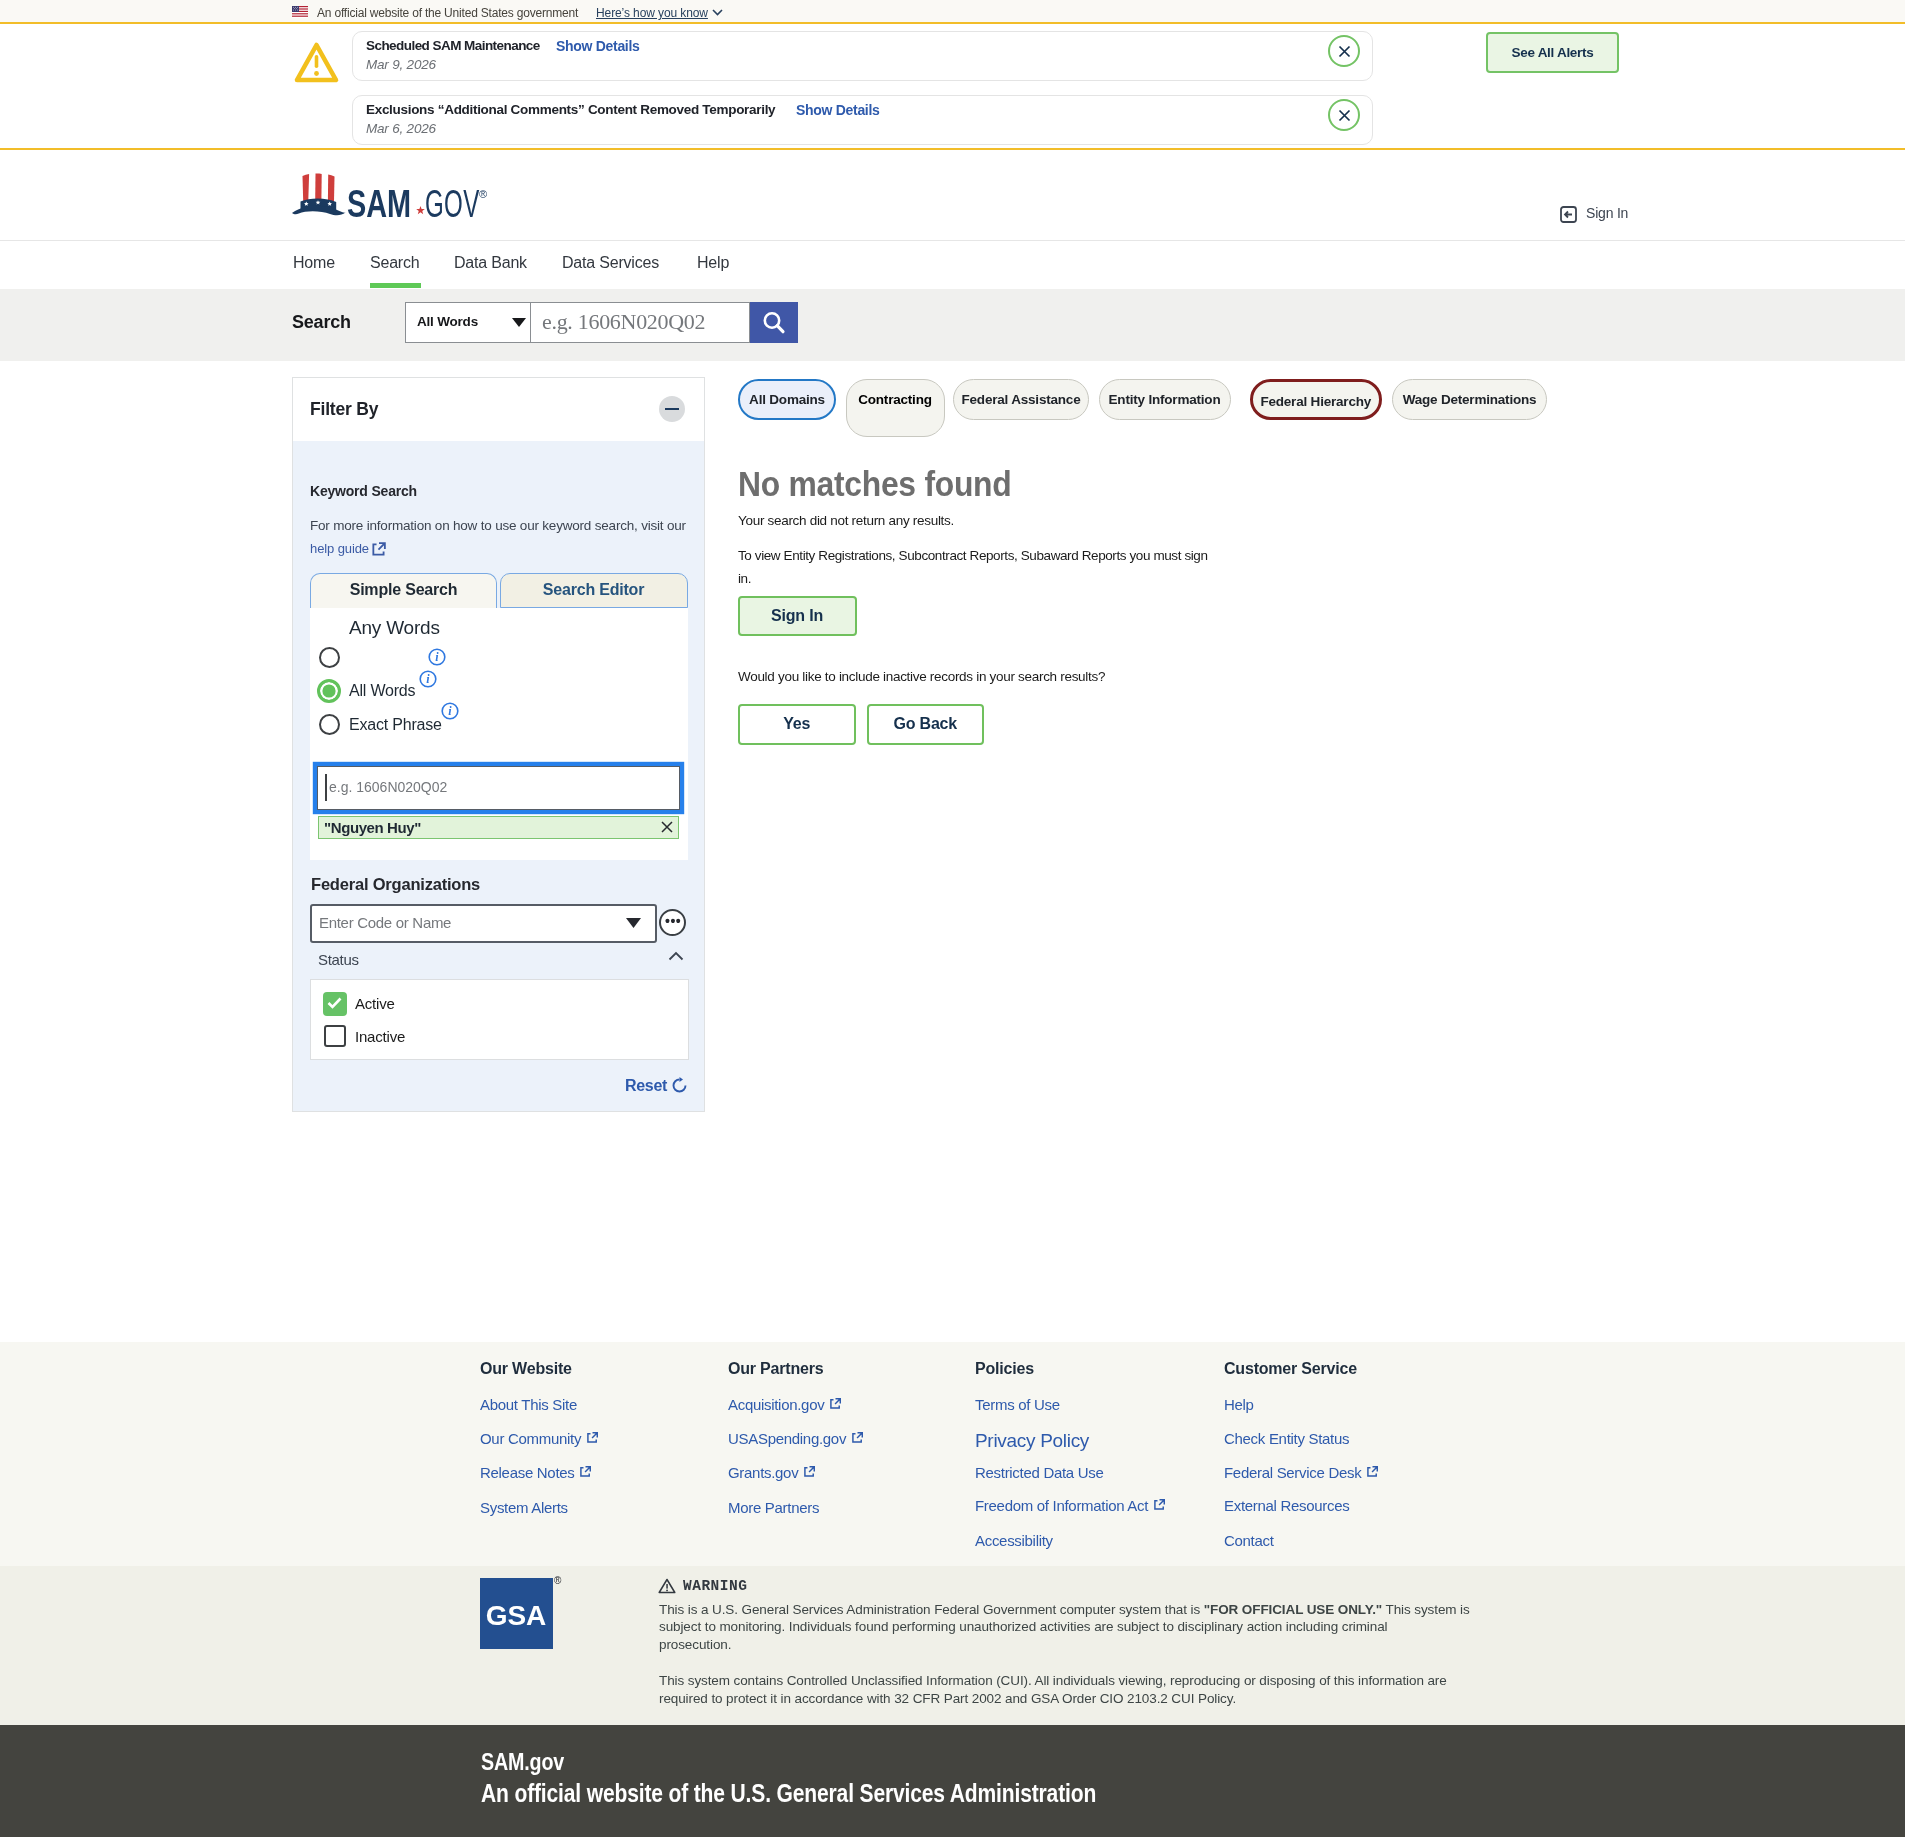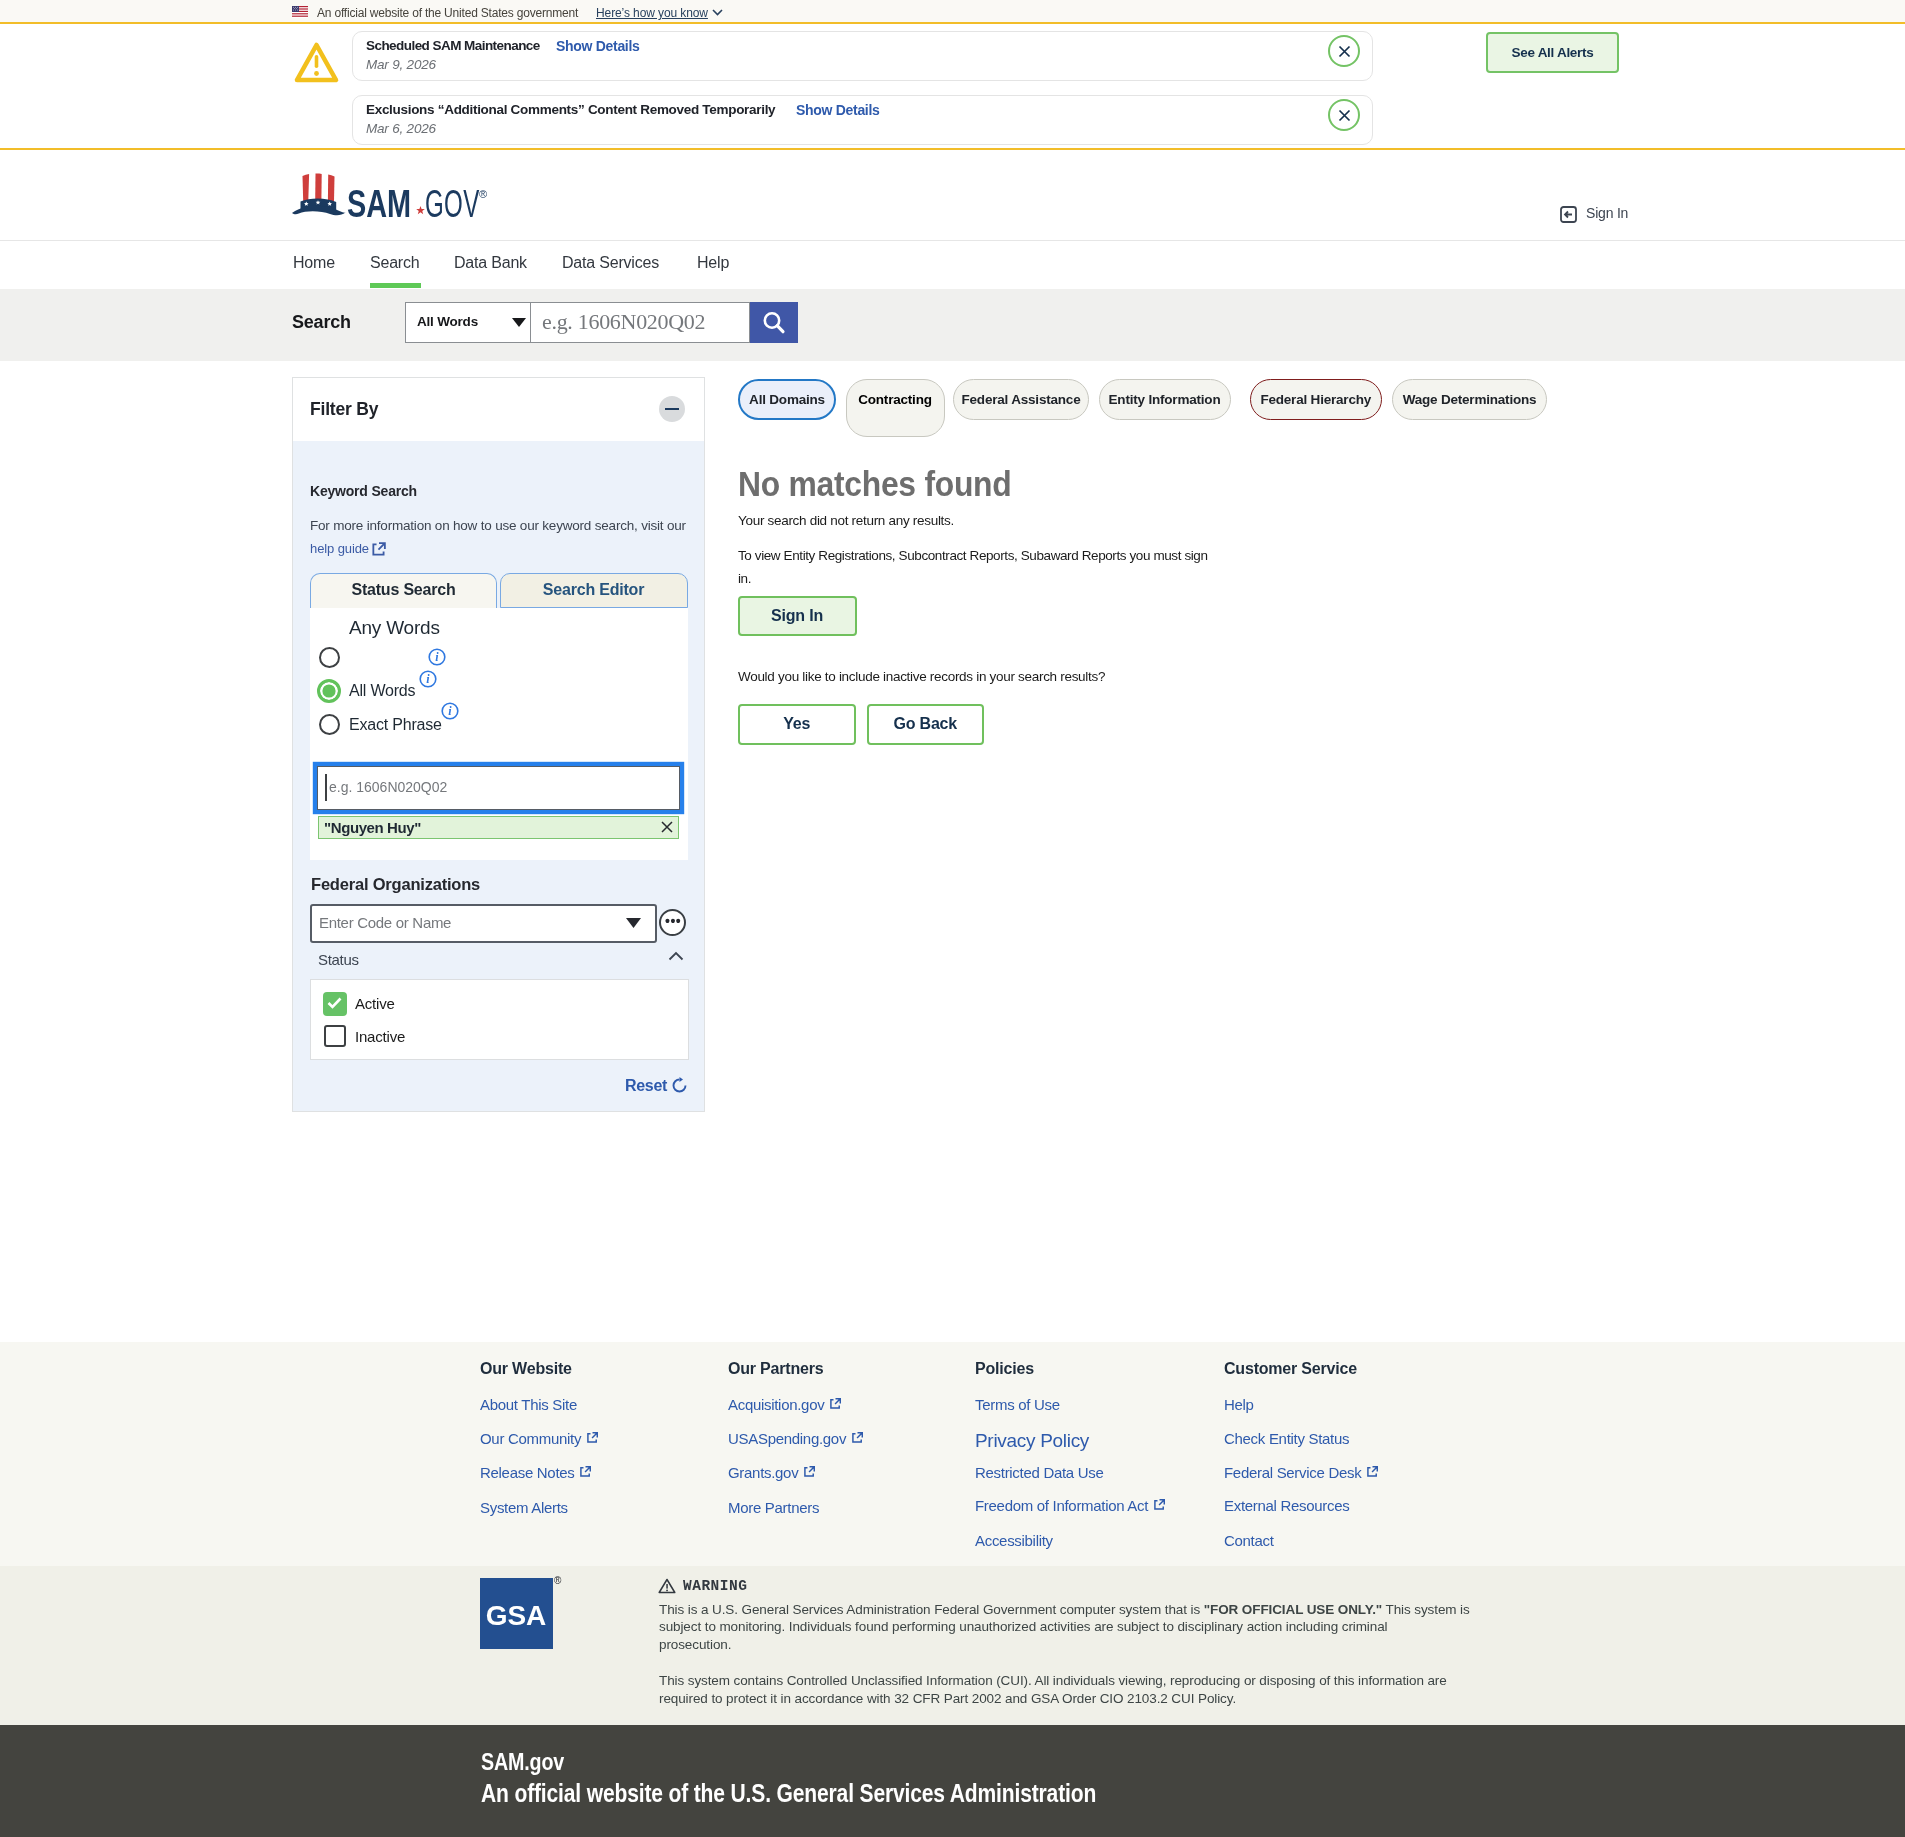--- a/index.html
+++ b/index.html
@@ -126,21 +126,21 @@
 <div class="abs bold" style="left:310px;top:483px;font-size:14px;color:#26282e;letter-spacing:-0.2px;">Keyword Search</div>
 <div class="abs" style="left:310px;top:518px;font-size:13.5px;color:#3d4551;letter-spacing:-0.2px;">For more information on how to use our keyword search, visit our</div>
 <div class="abs" style="left:310px;top:541px;font-size:13px;color:#3b5ba5;letter-spacing:-0.1px;">help guide</div>
 <svg class="abs" style="left:371px;top:541px;" width="16" height="16" viewBox="0 0 15 15">
  <path d="M5.2 3.2 H2.2 V12.8 H11.8 V9.8" fill="none" stroke="#3b5ba5" stroke-width="1.7"></path>
  <path d="M7.5 2 H13 V7.5 M13 2 L7 8" fill="none" stroke="#3b5ba5" stroke-width="1.7"></path>
 </svg>
 
 <div class="abs" style="left:310px;top:573px;width:187px;height:35px;background:#f7f6f0;border:1px solid #79a9e3;border-bottom:none;border-radius:10px 10px 0 0;"></div>
 <div class="abs" style="left:499.5px;top:573px;width:188px;height:35px;background:#f2f0e4;border:1px solid #79a9e3;border-radius:10px 10px 0 0;"></div>
-<div class="abs bold" style="left:310px;top:581px;width:187px;text-align:center;font-size:16px;color:#1f2933;letter-spacing:-0.2px;">Status Search</div>
+<div class="abs bold" style="left:310px;top:581px;width:187px;text-align:center;font-size:16px;color:#1f2933;letter-spacing:-0.2px;">Simple Search</div>
 <div class="abs bold" style="left:499.5px;top:581px;width:188px;text-align:center;font-size:16px;color:#26547e;letter-spacing:-0.2px;">Search Editor</div>
 
 <div class="abs" style="left:310px;top:608px;width:378px;height:252px;background:#fff;"></div>
 
 <div class="abs" style="left:319px;top:647px;width:21px;height:21px;border:2.3px solid #3d4043;border-radius:50%;background:#fff;"></div>
 <div class="abs" style="left:349px;top:617px;font-size:19px;color:#1f2933;letter-spacing:-0.2px;">Any Words</div>
 <div class="abs" style="left:317px;top:679px;width:24px;height:24px;border:3px solid #62c25b;border-radius:50%;background:#62c25b;box-shadow:inset 0 0 0 2.4px #fff;"></div>
 <div class="abs" style="left:349px;top:682px;font-size:16px;color:#1f2933;letter-spacing:-0.2px;">All Words</div>
 <div class="abs" style="left:319px;top:714px;width:21px;height:21px;border:2.3px solid #3d4043;border-radius:50%;background:#fff;"></div>
 <div class="abs" style="left:349px;top:716px;font-size:16px;color:#1f2933;letter-spacing:-0.2px;">Exact Phrase</div>
@@ -193,21 +193,21 @@
 <div class="abs bold" style="left:625px;top:1077px;font-size:16px;color:#2e5aac;letter-spacing:-0.3px;">Reset</div>
 <svg class="abs" style="left:671px;top:1077px;" width="17" height="17" viewBox="0 0 17 17">
  <path d="M14.5 8.5 A6 6 0 1 1 8.5 2.5" fill="none" stroke="#2e5aac" stroke-width="1.9"></path>
  <path d="M8.5 0 L12 2.5 L8.5 5 Z" fill="#2e5aac"></path>
 </svg>
 
 <div class="abs bold" style="left:738px;top:379px;width:98px;height:41px;background:#eaeffa;border:2px solid #2378c6;border-radius:21px;text-align:center;line-height:37px;font-size:13.5px;color:#20242a;letter-spacing:-0.2px;white-space:nowrap;">All Domains</div>
 <div class="abs bold" style="left:845.5px;top:379px;width:99px;height:58px;background:#f4f4ef;border:1px solid #c8c8c0;border-radius:21px;text-align:center;line-height:39px;font-size:13.5px;color:#000000;letter-spacing:-0.2px;white-space:nowrap;">Contracting</div>
 <div class="abs bold" style="left:953px;top:379px;width:136px;height:41px;background:#f4f4ef;border:1px solid #c8c8c0;border-radius:21px;text-align:center;line-height:39px;font-size:13.5px;color:#20242a;letter-spacing:-0.2px;white-space:nowrap;">Federal Assistance</div>
 <div class="abs bold" style="left:1098.5px;top:379px;width:132px;height:41px;background:#f4f4ef;border:1px solid #c8c8c0;border-radius:21px;text-align:center;line-height:39px;font-size:13.5px;color:#20242a;letter-spacing:-0.2px;white-space:nowrap;">Entity Information</div>
-<div class="abs bold" style="left:1250px;top:379px;width:131.5px;height:41px;background:#f4f4ef;border:1px solid #7f1d1d;border-radius:21px;text-align:center;line-height:39px;font-size:13.5px;color:#20242a;letter-spacing:-0.2px;white-space:nowrap;">Federal Hierarchy</div>
+<div class="abs bold" style="left:1250px;top:379px;width:131.5px;height:41px;background:#f4f4ef;border:3px solid #7f1d1d;border-radius:21px;text-align:center;line-height:39px;font-size:13.5px;color:#20242a;letter-spacing:-0.2px;white-space:nowrap;">Federal Hierarchy</div>
 <div class="abs bold" style="left:1392px;top:379px;width:155px;height:41px;background:#f4f4ef;border:1px solid #c8c8c0;border-radius:21px;text-align:center;line-height:39px;font-size:13.5px;color:#20242a;letter-spacing:-0.2px;white-space:nowrap;">Wage Determinations</div>
 
 <div class="abs bold" style="left:738px;top:464px;font-size:35px;color:#6e6e6e;letter-spacing:-0.3px;transform:scaleX(0.91);transform-origin:left;">No matches found</div>
 <div class="abs" style="left:738px;top:513px;font-size:13.5px;color:#1b1b1b;letter-spacing:-0.3px;">Your search did not return any results.</div>
 <div class="abs" style="left:738px;top:544px;font-size:13.5px;color:#1b1b1b;letter-spacing:-0.4px;line-height:23px;">To view Entity Registrations, Subcontract Reports, Subaward Reports you must sign<br>in.</div>
 <div class="abs bold" style="left:737.5px;top:595.5px;width:119px;height:40px;background:#e9f5e3;border:2px solid #70c05d;border-radius:4px;text-align:center;line-height:36px;font-size:16px;color:#15304d;letter-spacing:-0.2px;">Sign In</div>
 <div class="abs" style="left:738px;top:669px;font-size:13.5px;color:#1b1b1b;letter-spacing:-0.3px;">Would you like to include inactive records in your search results?</div>
 <div class="abs bold" style="left:737.5px;top:704px;width:118.5px;height:40.5px;background:#fff;border:2px solid #70c05d;border-radius:4px;text-align:center;line-height:36px;font-size:16px;color:#15304d;letter-spacing:-0.2px;">Yes</div>
 <div class="abs bold" style="left:866.5px;top:704px;width:117.5px;height:40.5px;background:#fff;border:2px solid #70c05d;border-radius:4px;text-align:center;line-height:36px;font-size:16px;color:#15304d;letter-spacing:-0.2px;">Go Back</div>
 

